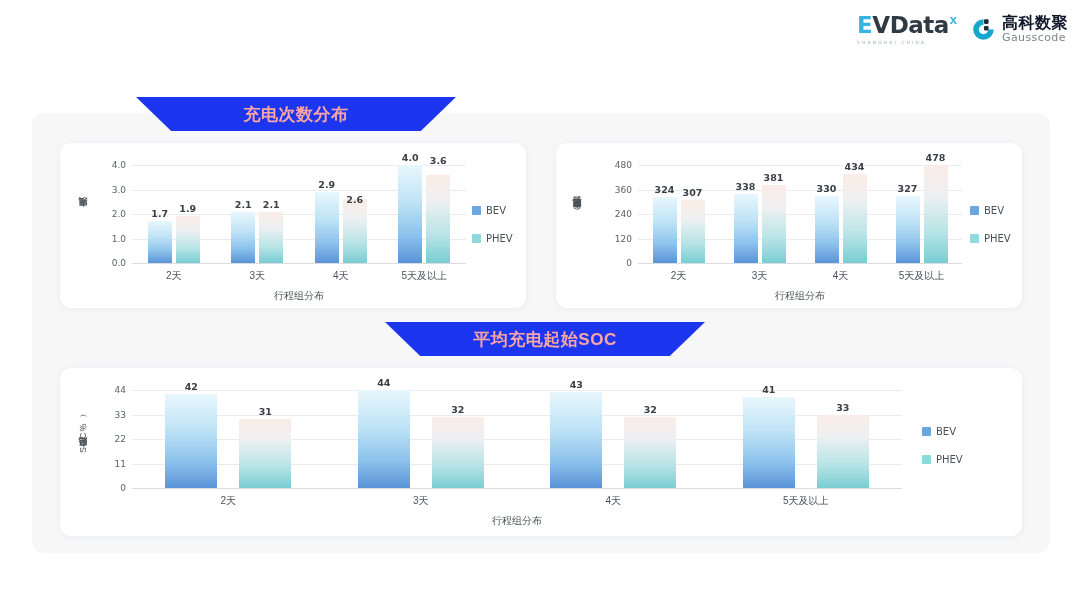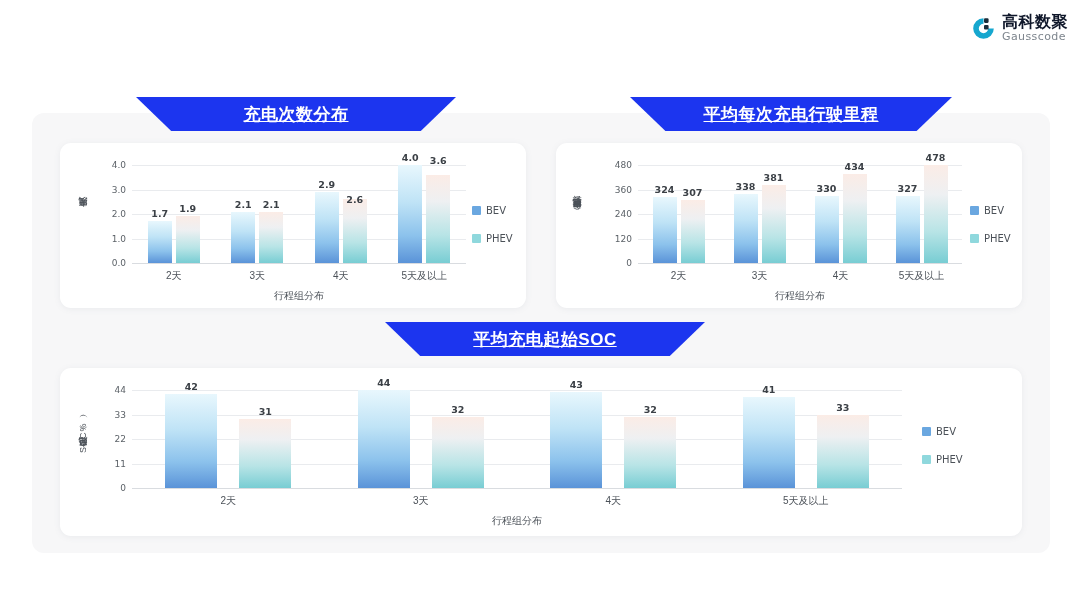--- a/index.html
+++ b/index.html
@@ -39,23 +39,22 @@
   }
 
   
   .banner {
     position: absolute; height: 34px; background: #1c35ef;
     display: flex; align-items: center; justify-content: center;
     clip-path: polygon(0 0, 100% 0, 89% 100%, 11% 100%);
     z-index: 5;
   }
   .banner .btxt {
-    color: #ffffff; font-size: 17px; font-weight: 700; letter-spacing: 0.5px;
+    color: #fca5a5; font-size: 17px; font-weight: 700; letter-spacing: 0.5px;
     white-space: nowrap;
-    text-decoration: underline;
   }
 
   
   .card {
     position: absolute; background: #ffffff; border-radius: 11px;
     box-shadow: 0 1px 6px rgba(120,130,150,0.10);
   }
 
   
   .chart { position: absolute; inset: 0; }
@@ -94,20 +93,27 @@
   .legend .sw.phev { background: #8fd8dd; }
   .legend .ltxt { font-size: 10px; color: #4b5158; font-family: "DejaVu Sans", sans-serif; }
 </style>
 </head>
 <body>
 
 <div class="page">
 
   <div class="header">
 
+    <div class="logo-evdata">
+      <div class="lg-main">
+        <span class="lg-word"><span class="cy">E</span><span>V</span><span>Data</span></span>
+        <span class="lg-x">x</span>
+      </div>
+      <div class="lg-sub">SHANGHAI CHINA</div>
+    </div>
 
     <div class="logo-gauss">
       <span class="gauss-mark">
         <svg width="25" height="25" viewBox="0 0 25 25">
           <path d="M12.5 2.2 A10.3 10.3 0 1 0 22.8 12.5 L17.2 12.5 A4.7 4.7 0 1 1 12.5 7.8 Z" fill="#16a7cf"></path>
           <rect x="13.0" y="2.3" width="4.6" height="4.6" rx="1.1" fill="#1b2c3a"></rect>
           <rect x="13.0" y="9.0" width="4.6" height="4.6" rx="1.1" fill="#1b2c3a"></rect>
         </svg>
       </span>
       <span class="gtext">
@@ -117,23 +123,20 @@
     </div>
 
   </div>
 
   <div class="panel"></div>
 
   <div class="banner" style="left:136px; top:97px; width:320px;">
     <span class="btxt">充电次数分布</span>
   </div>
 
-  <div class="banner" style="left:630px; top:97px; width:322px;">
-    <span class="btxt">平均每次充电行驶里程</span>
-  </div>
 
   <div class="banner" style="left:385px; top:322px; width:320px;">
     <span class="btxt">平均充电起始SOC</span>
   </div>
 
   <div class="card" style="left:60px; top:143px; width:466px; height:165px;">
     <div class="chart" id="chart1">
         <div class="ylabel" style="left: 18px; top: 22px; height: 98px;">充电频次</div>
         <div class="axisline" style="left: 72px; top: 120px; width: 334px;"></div>
         <div class="ytick" style="top: 120px; right: 400px;">0.0</div>

